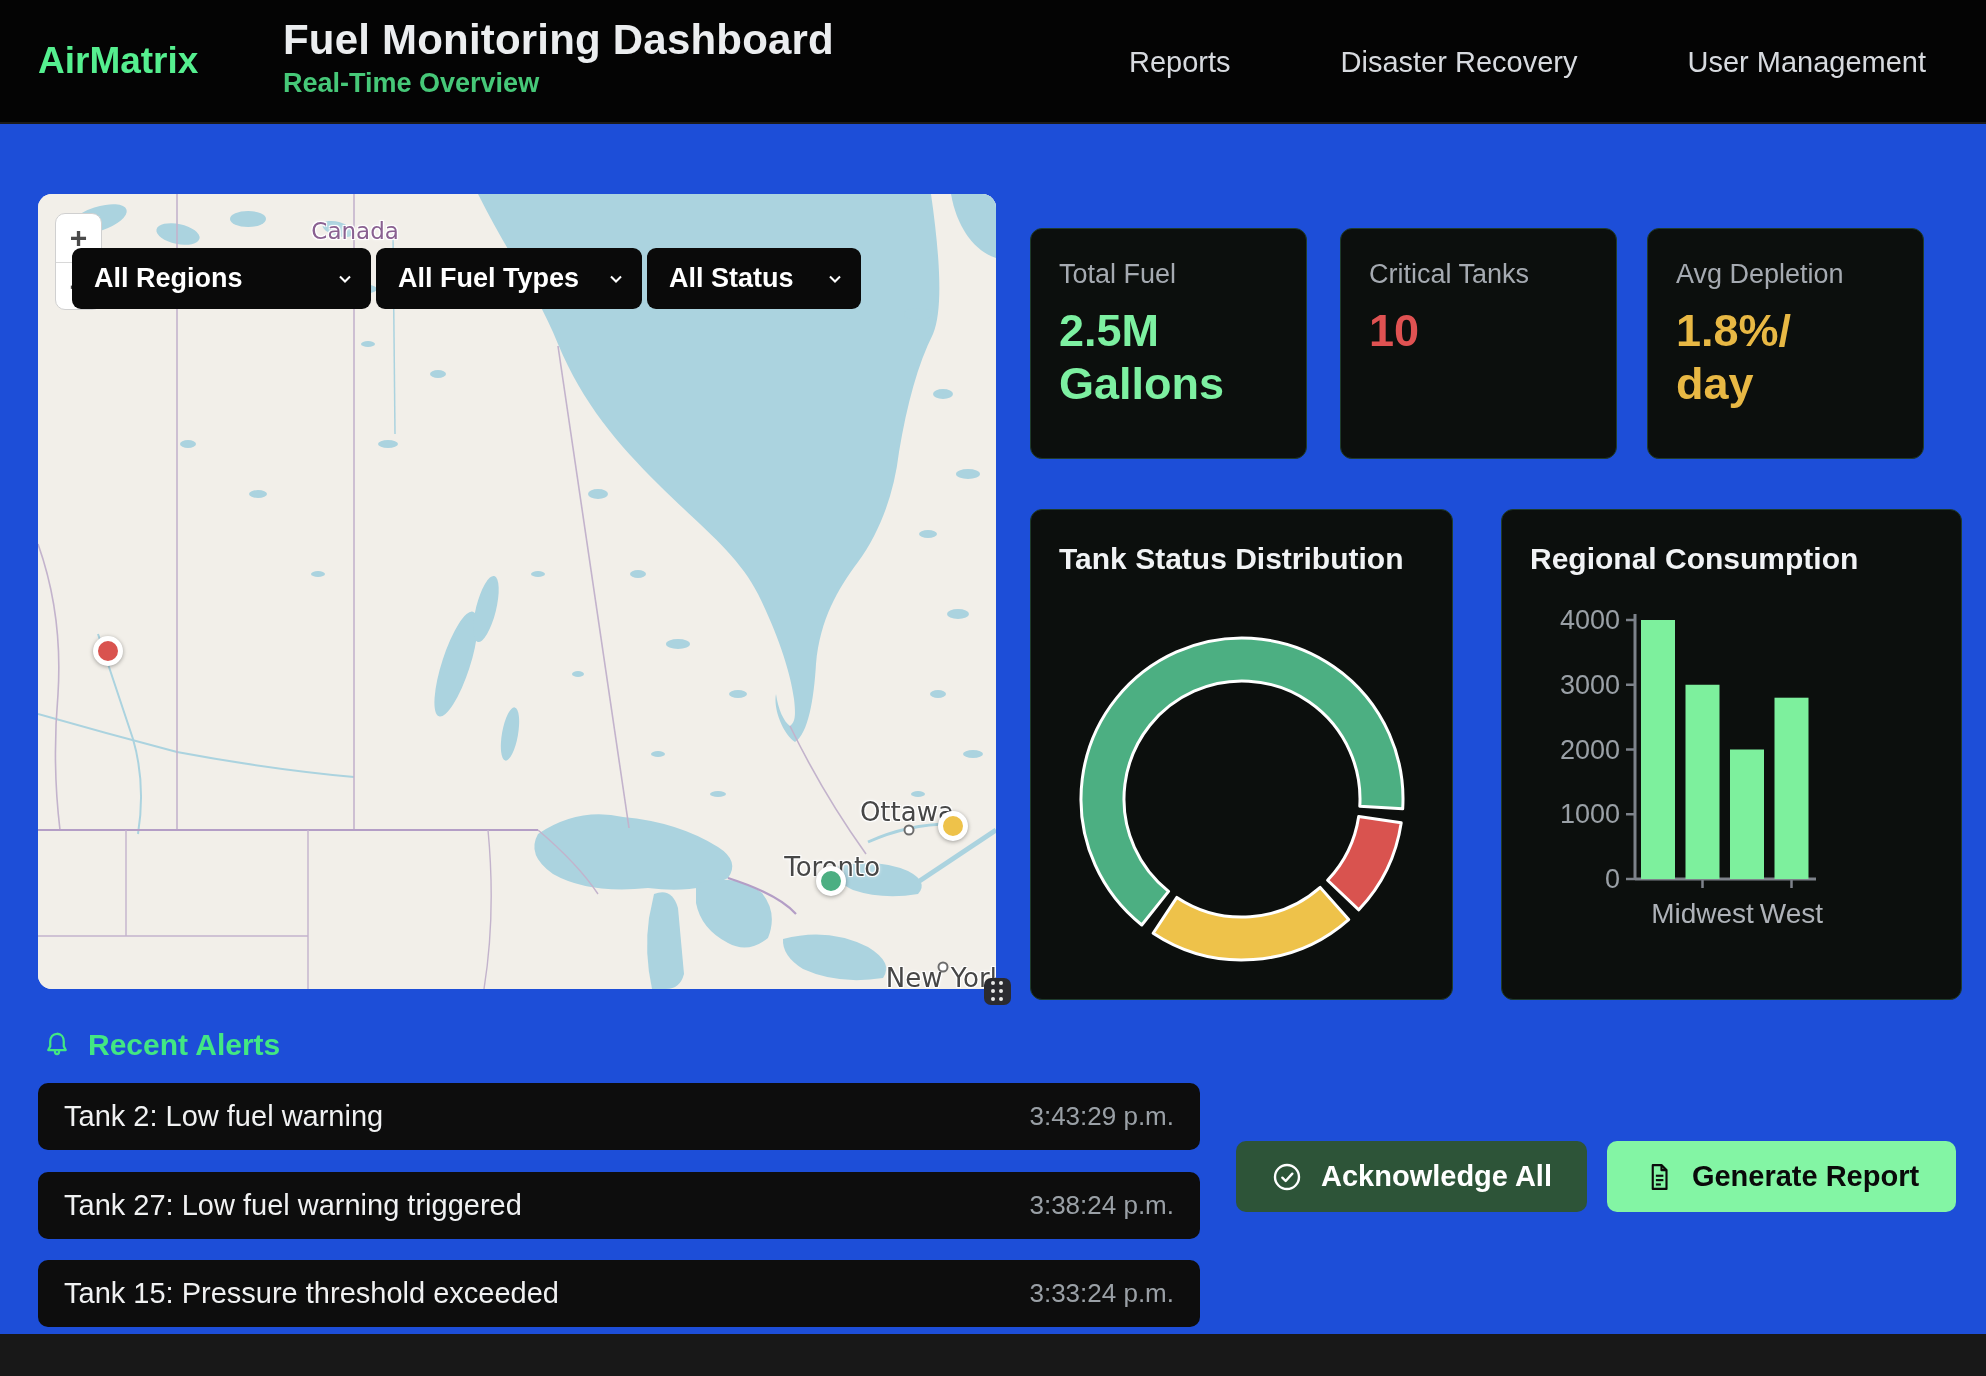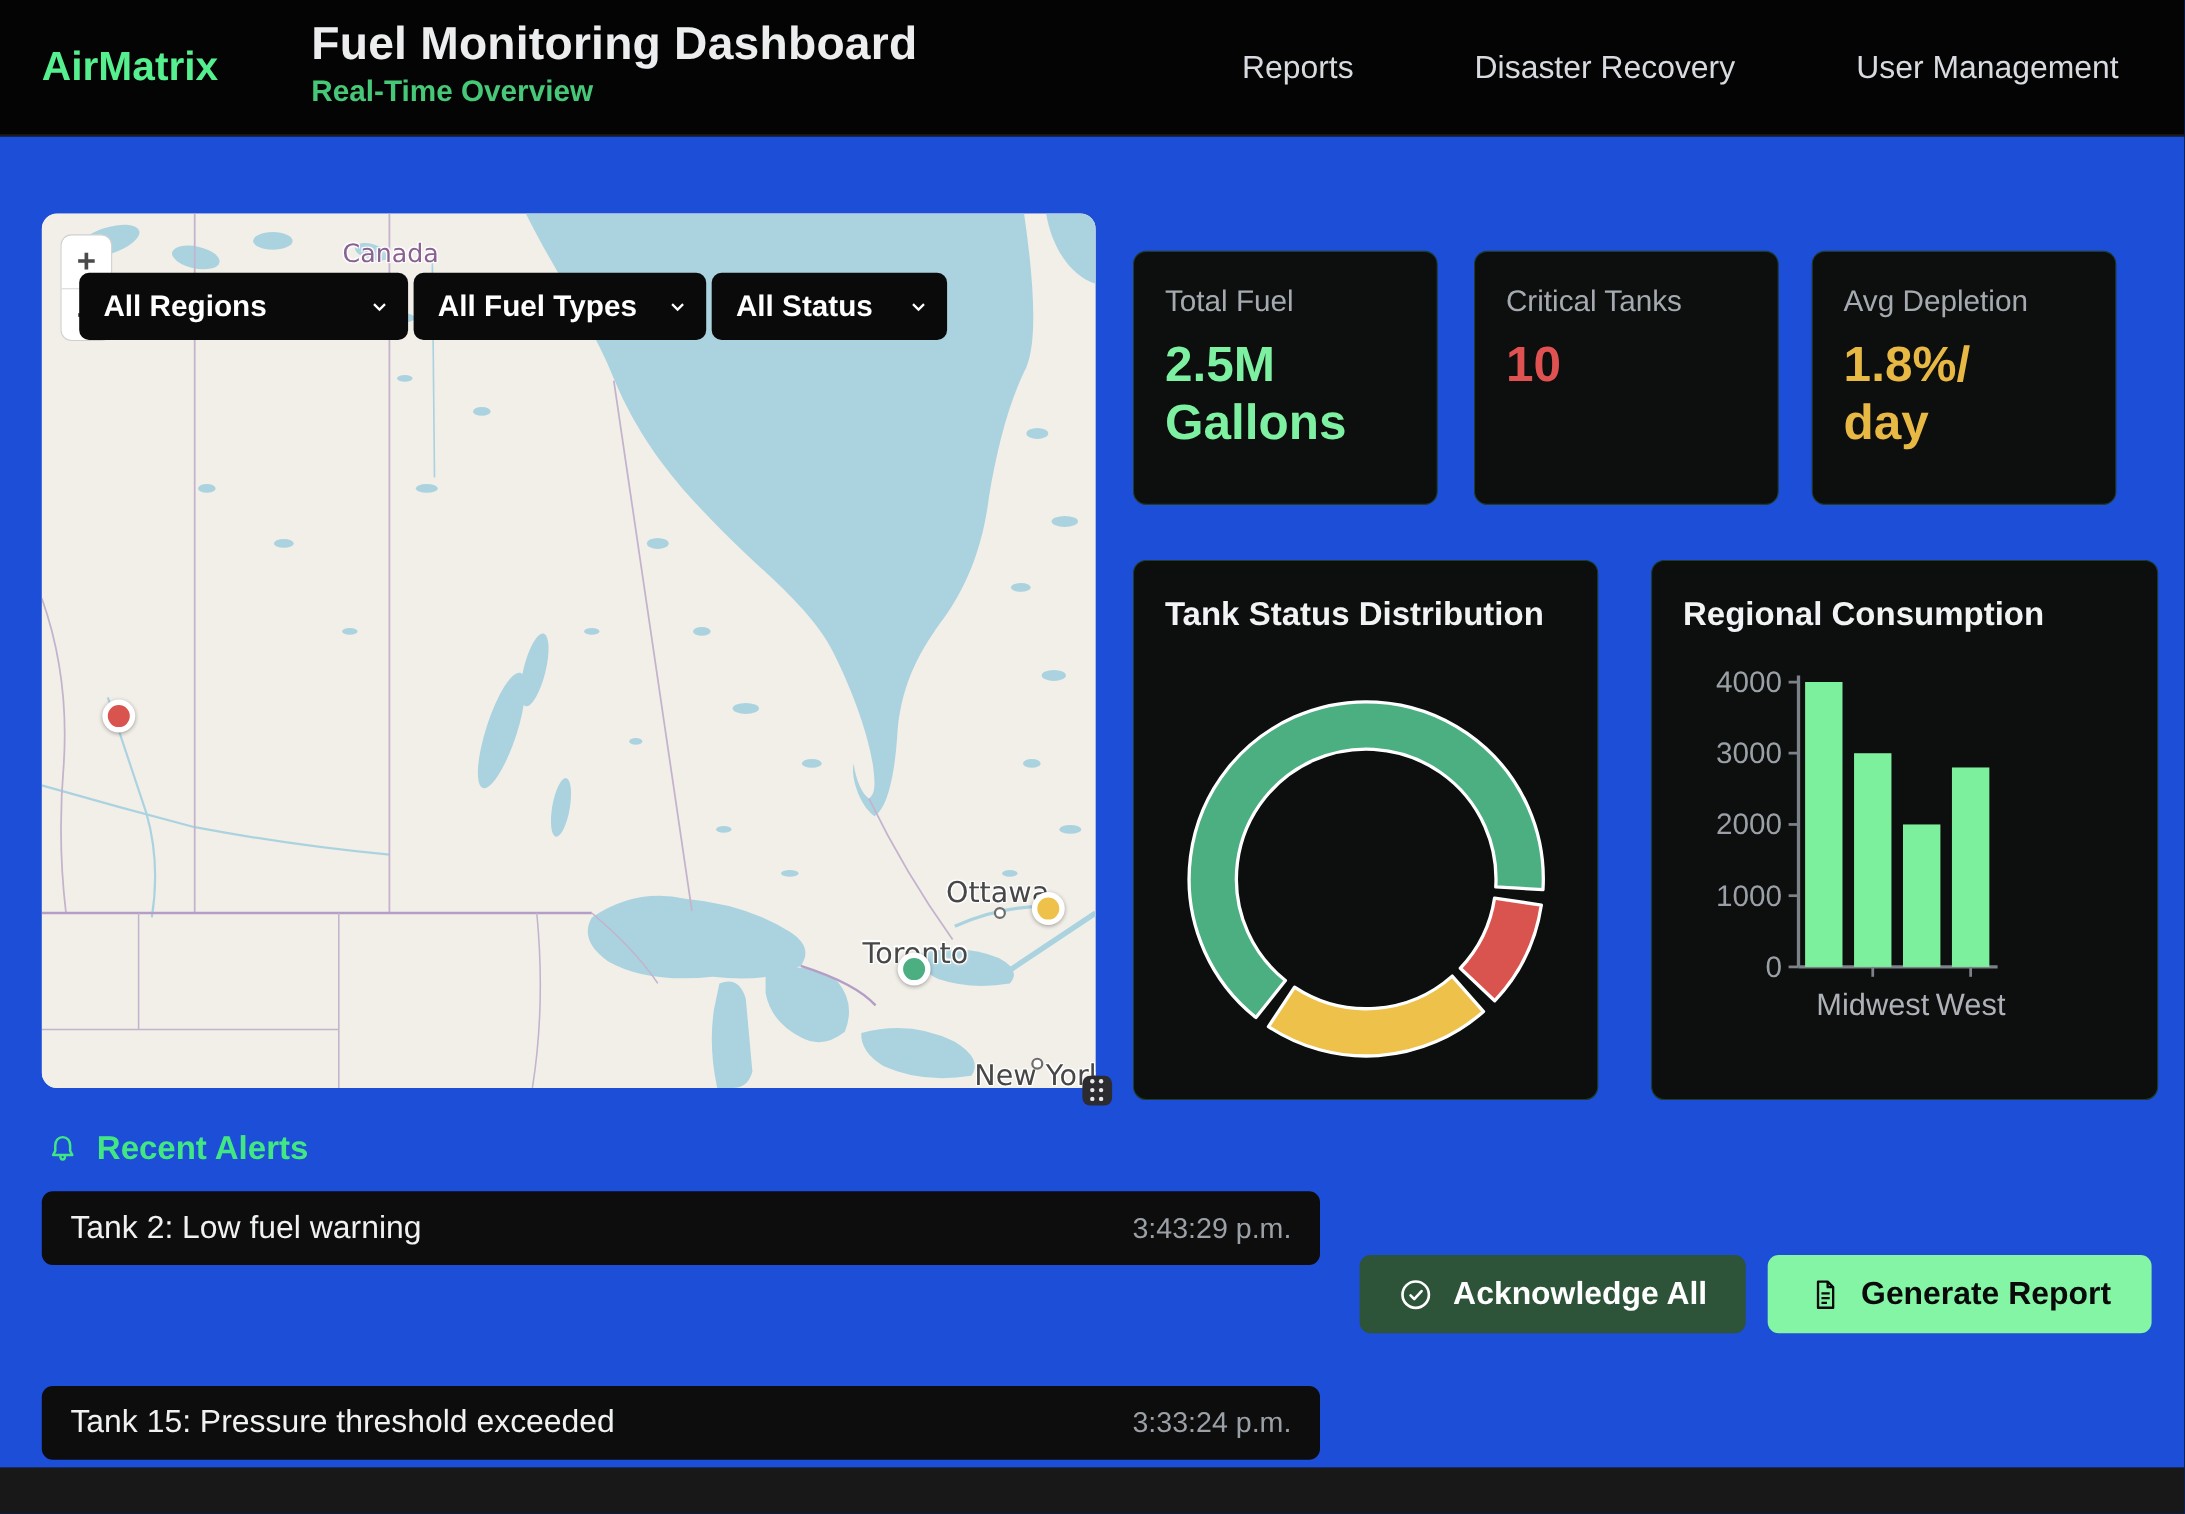--- a/index.html
+++ b/index.html
@@ -279,20 +279,24 @@
     <svg width="30" height="30" viewBox="0 0 24 24">
       <path d="M12 3 C8.7 3 6.6 5.6 6.6 9 L6.6 13 L5 16 L19 16 L17.4 13 L17.4 9 C17.4 5.6 15.3 3 12 3 Z" fill="none" stroke="#42e783" stroke-width="1.8" stroke-linejoin="round"></path>
       <path d="M10.3 16.5 C10.3 18.3 11 19.3 12 19.3 C13 19.3 13.7 18.3 13.7 16.5" fill="none" stroke="#42e783" stroke-width="1.8"></path>
     </svg>
     <span>Recent Alerts</span>
   </div>
   <div class="alert-row" style="top:1083px">
     <div class="alert-msg">Tank 2: Low fuel warning</div>
     <div class="alert-time">3:43:29 p.m.</div>
   </div>
+  <div class="alert-row" style="top:1172px">
+    <div class="alert-msg">Tank 27: Low fuel warning triggered</div>
+    <div class="alert-time">3:38:24 p.m.</div>
+  </div>
   <div class="alert-row" style="top:1260px">
     <div class="alert-msg">Tank 15: Pressure threshold exceeded</div>
     <div class="alert-time">3:33:24 p.m.</div>
   </div>
 
   <div class="btn btn-ack">
     <svg width="32" height="32" viewBox="0 0 24 24">
       <circle cx="12" cy="12" r="9" fill="none" stroke="#fff" stroke-width="1.8"></circle>
       <polyline points="8.5,12.5 11,15 16,9.5" fill="none" stroke="#fff" stroke-width="1.8" stroke-linecap="round" stroke-linejoin="round"></polyline>
     </svg>

